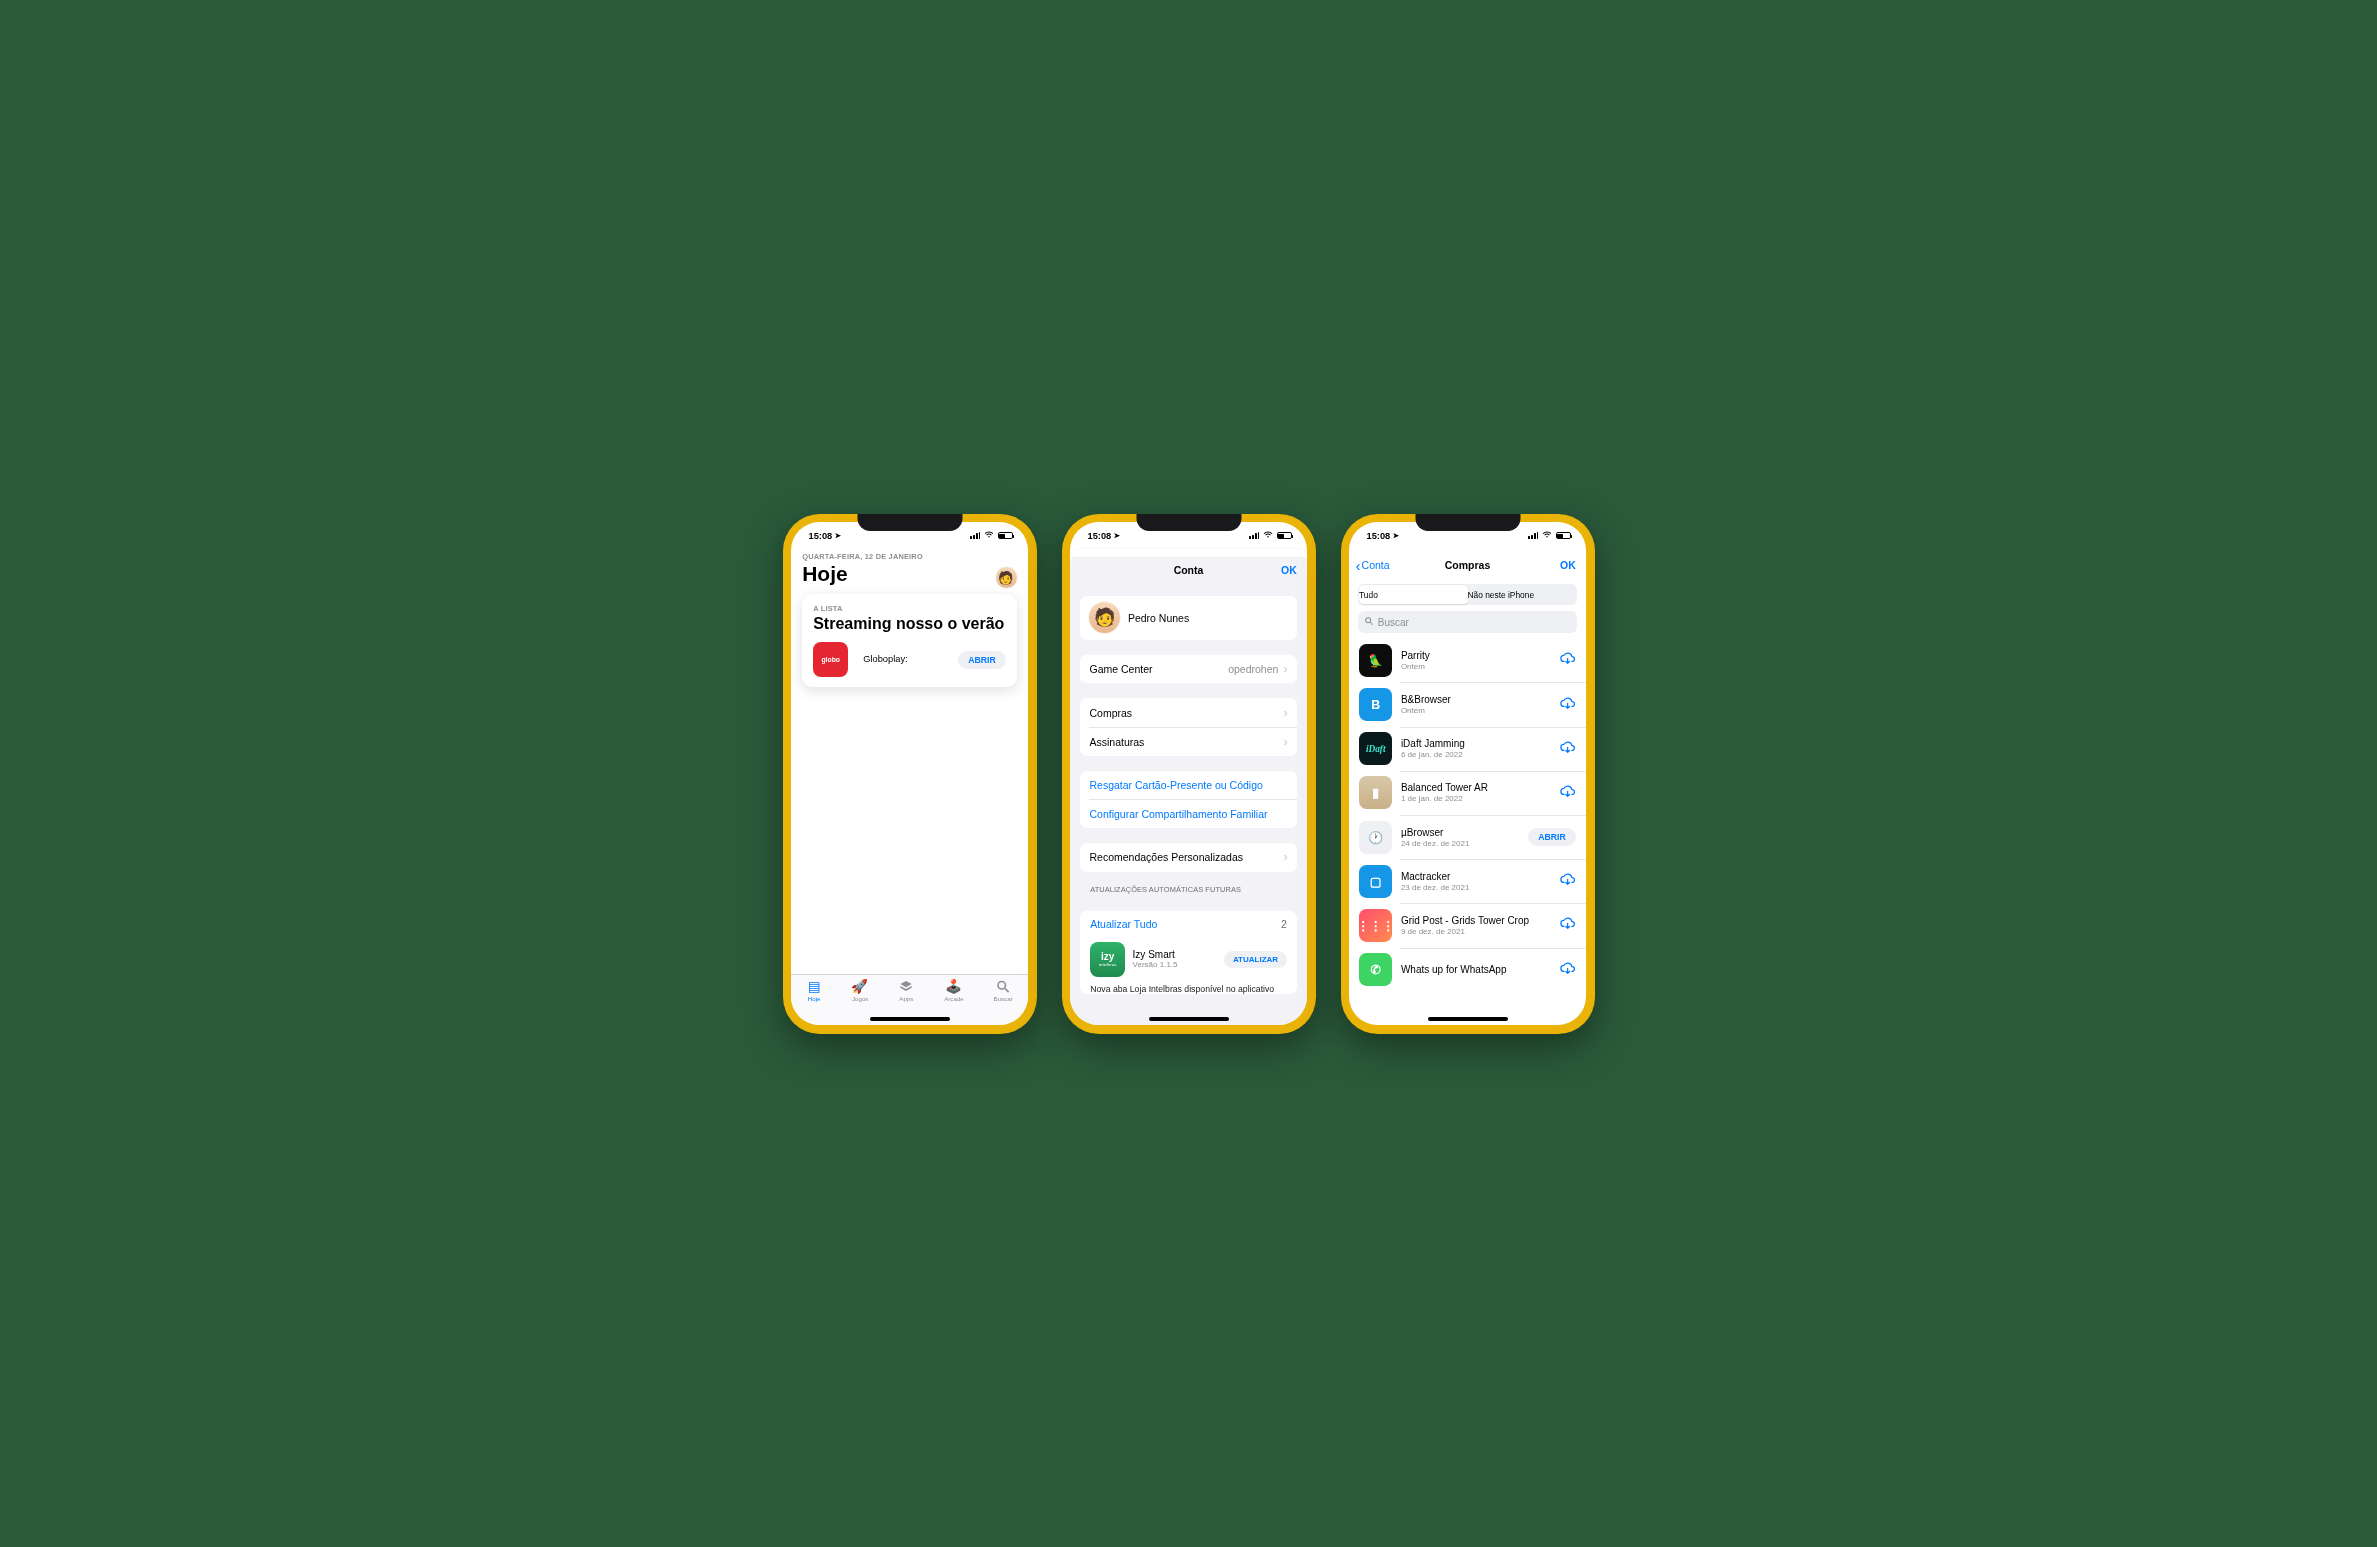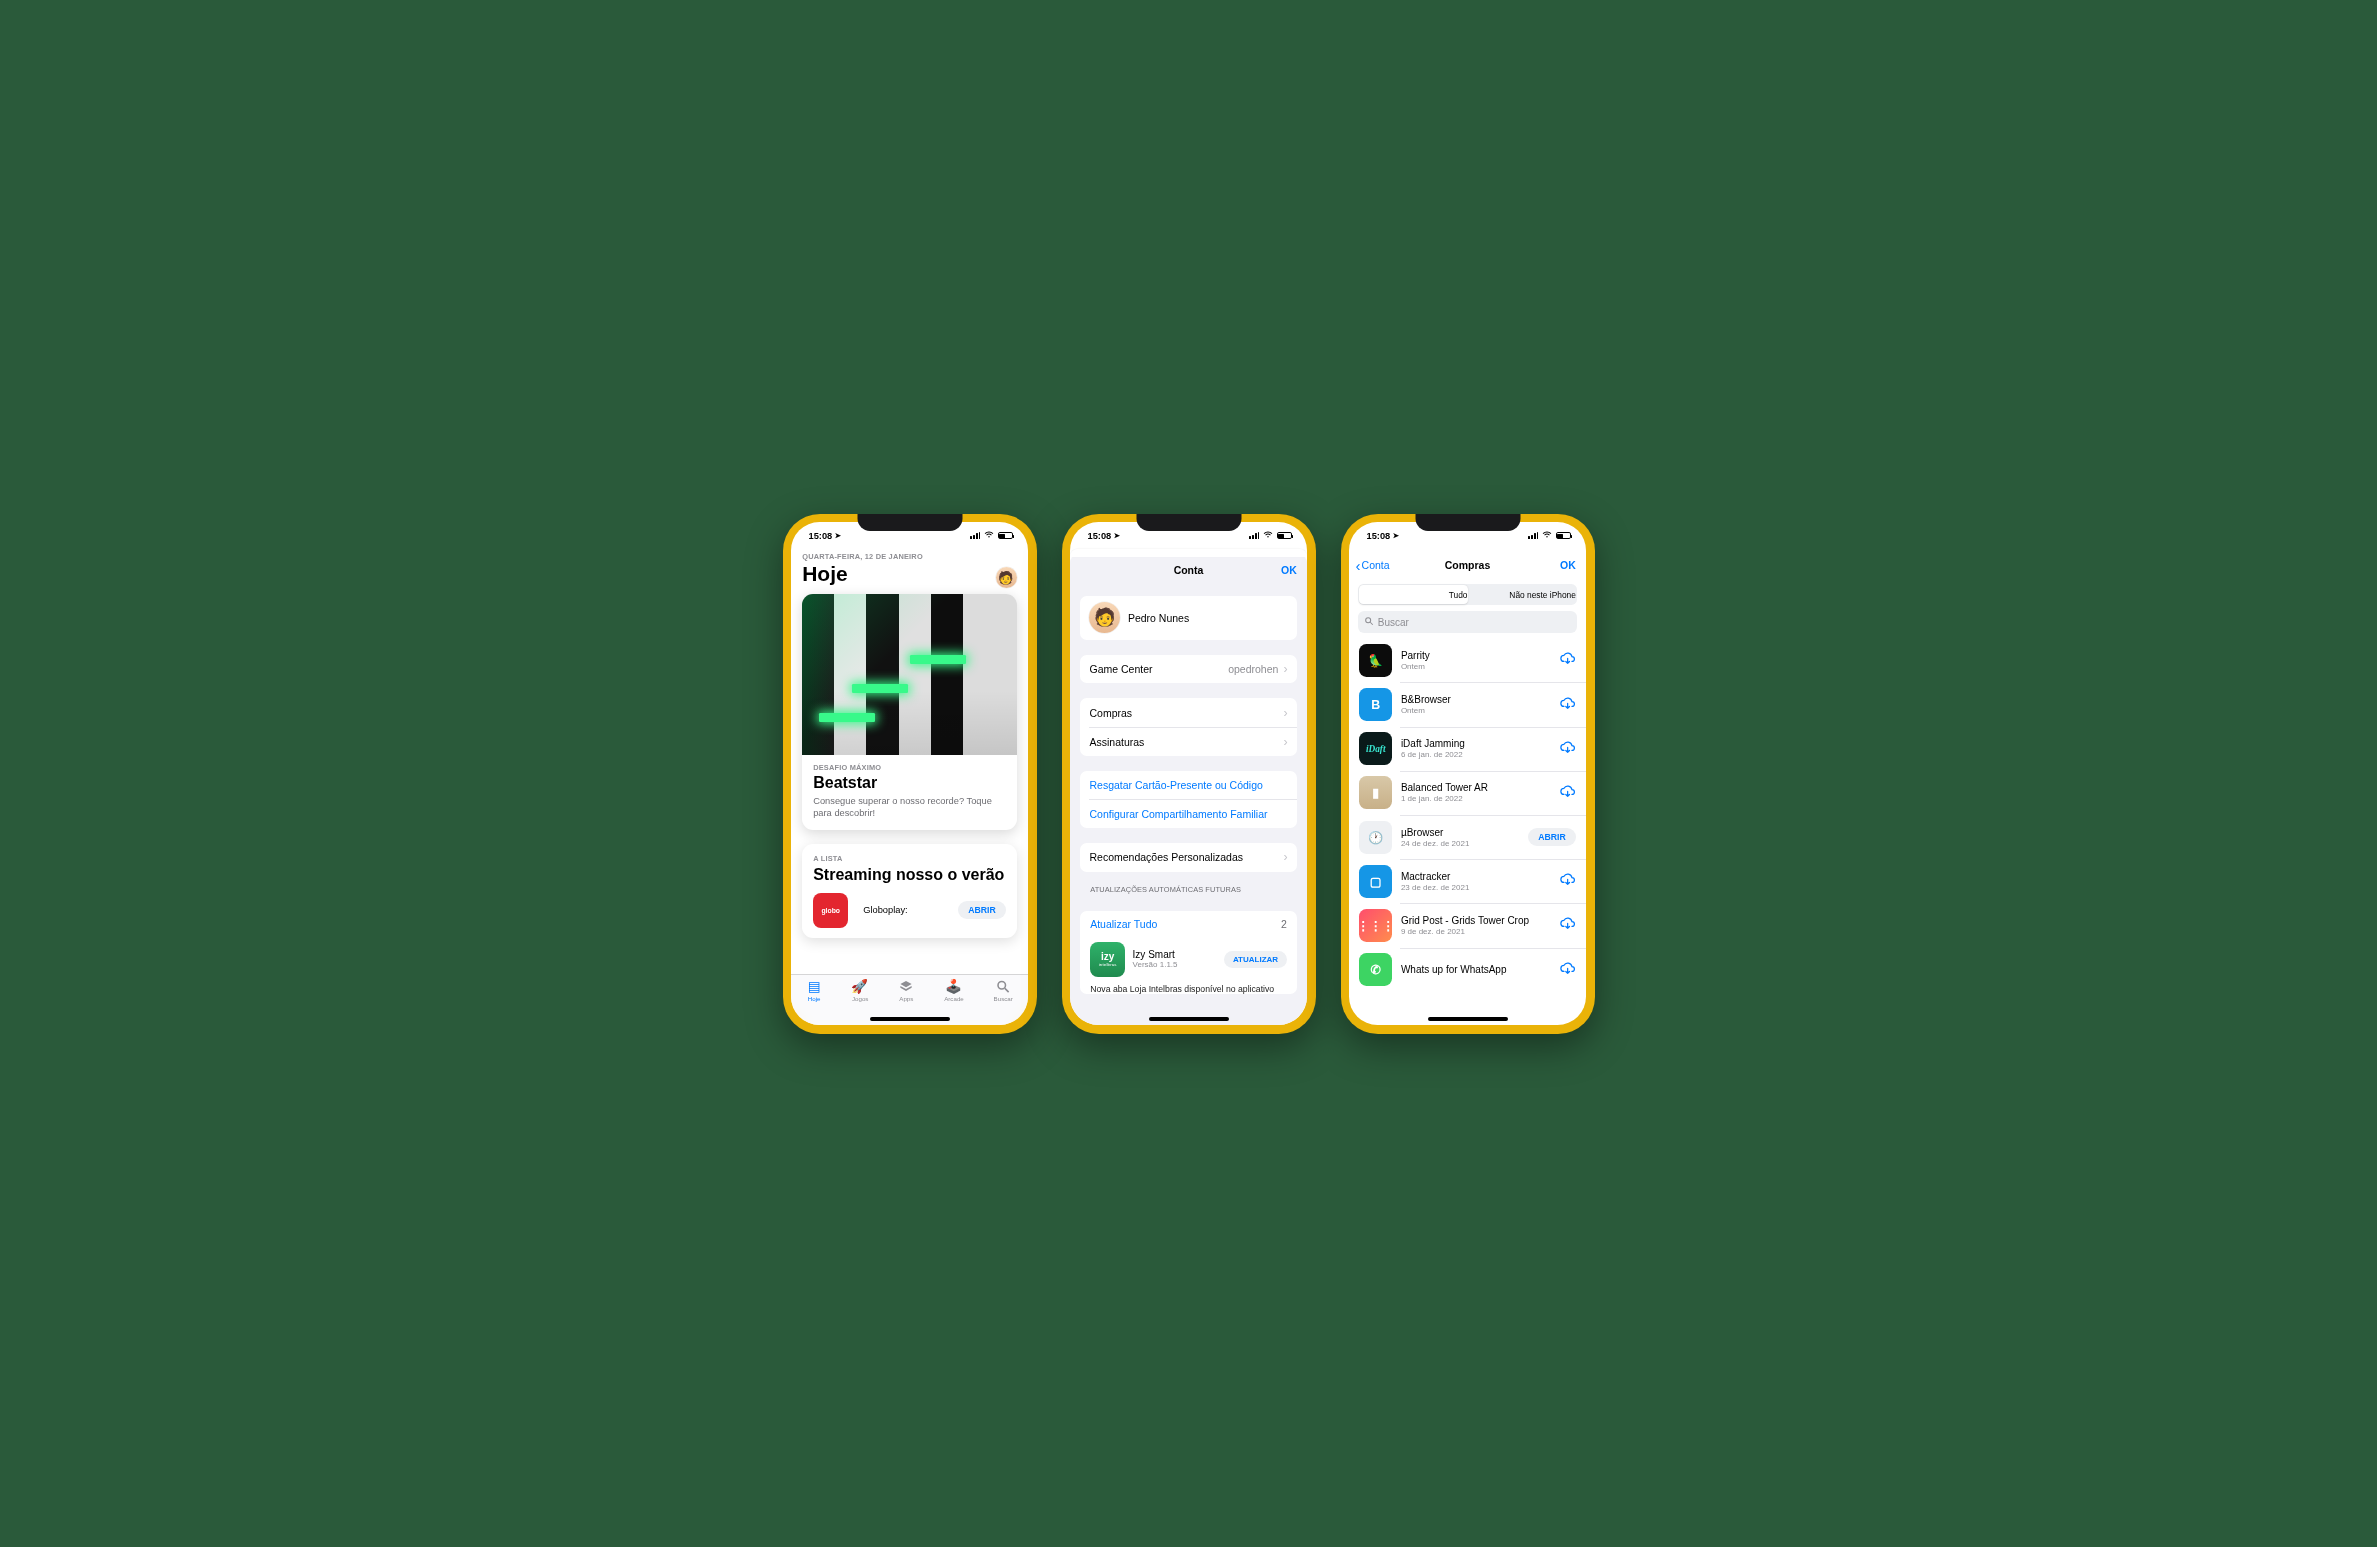--- a/index.html
+++ b/index.html
@@ -139,21 +139,21 @@
   .upd-info{flex:1;}
   .upd-name{font-size:10px;}
   .upd-ver{font-size:8px;color:var(--ios-gray);}
   .upd-btn{background:#eef0f3;color:var(--ios-blue);font-size:8px;font-weight:700;padding:4.3px 8.7px;border-radius:12.4px;border:none;}
   .upd-note{font-size:8.7px;padding:2.5px 10px 0;color:#1a1a1a;}
 
   
   .pur-screen{background:#fff;height:100%;}
   .pur-nav{height:30px;display:flex;align-items:center;justify-content:center;position:relative;margin-top:1.2px;}
   .seg{margin:3.7px 8.7px 6.2px;background:#eef0f3;border-radius:5.6px;padding:1.2px;display:flex;}
-  .seg-btn{flex:1;text-align:right;font-size:8.4px;font-weight:500;padding:4.3px 0;border-radius:4.3px;color:#000;}
+  .seg-btn{flex:1;text-align:left;font-size:8.4px;font-weight:500;padding:4.3px 0;border-radius:4.3px;color:#000;}
   .seg-btn.active{background:#fff;box-shadow:0 0.6px 1.9px rgba(0,0,0,.12);}
   .searchbar{margin:0 8.7px 5px;background:#eef0f3;border-radius:6.2px;display:flex;align-items:center;padding:5px 6.2px;gap:3.7px;color:var(--ios-gray);font-size:10px;}
   .pur-list{padding:0 0 0 10px;}
   .pur-row{display:flex;align-items:center;gap:8.7px;padding:5.6px 10px 5.6px 0;position:relative;}
   .pur-row+.pur-row::before{content:"";position:absolute;top:0;left:41px;right:0;height:0.3px;background:var(--ios-sep);}
   .pur-icon{width:33px;height:33px;border-radius:7.4px;flex-shrink:0;display:flex;align-items:center;justify-content:center;color:#fff;font-weight:700;font-size:12.4px;}
   .pur-info{flex:1;min-width:0;}
   .pur-name{font-size:10px;line-height:1.2;}
   .pur-date{font-size:8px;color:var(--ios-gray);}
   .cloud-btn{color:var(--ios-blue);}
@@ -199,32 +199,20 @@
       </div>
     </div>
 
     <div class="content">
       <div class="today-date">QUARTA-FEIRA, 12 DE JANEIRO</div>
       <div class="today-head">
         <div class="today-title">Hoje</div>
         <div class="avatar">🧑</div>
       </div>
 
-      <div class="card">
-        <div class="card-hero">
-          <div class="beat-glow bg1"></div>
-            <div class="beat-glow bg2"></div>
-            <div class="beat-glow bg3"></div>
-        </div>
-        <div class="card-body">
-          <div class="card-eyebrow">DESAFIO MÁXIMO</div>
-          <div class="card-title">Beatstar</div>
-          <div class="card-sub">Consegue superar o nosso recorde? Toque para descobrir!</div>
-        </div>
-      </div>
 
       <div class="list-card">
         <div class="list-eyebrow">A LISTA</div>
         <div class="list-title">Streaming nosso o verão</div>
         <div class="app-row">
           <div class="app-icon">globo</div>
           <div class="app-info">
               <div class="app-name">Globoplay:</div>
             </div>
           <button class="pill-btn">ABRIR</button>

